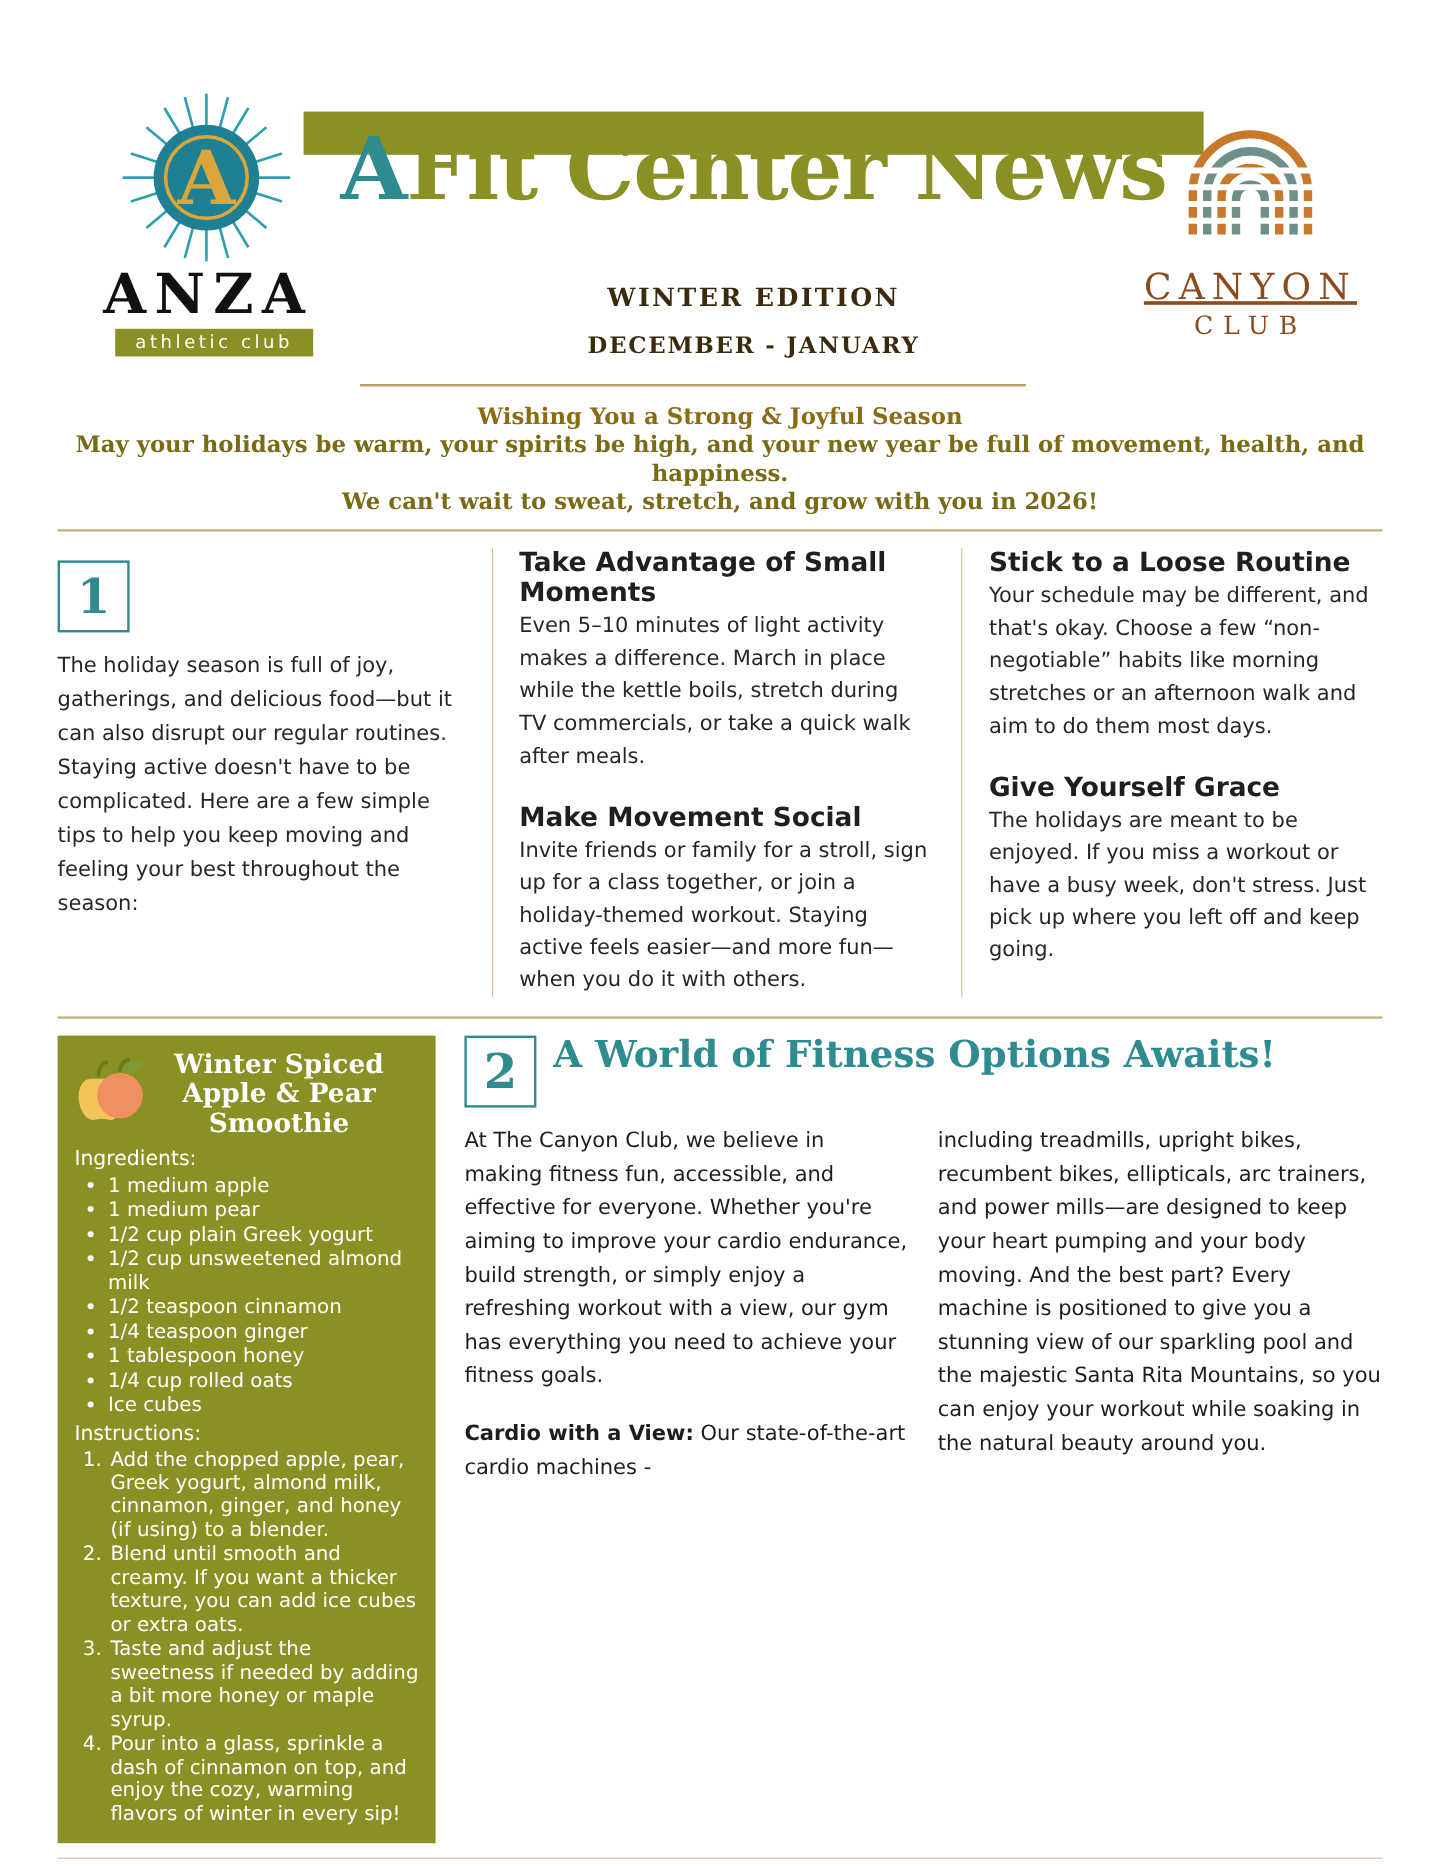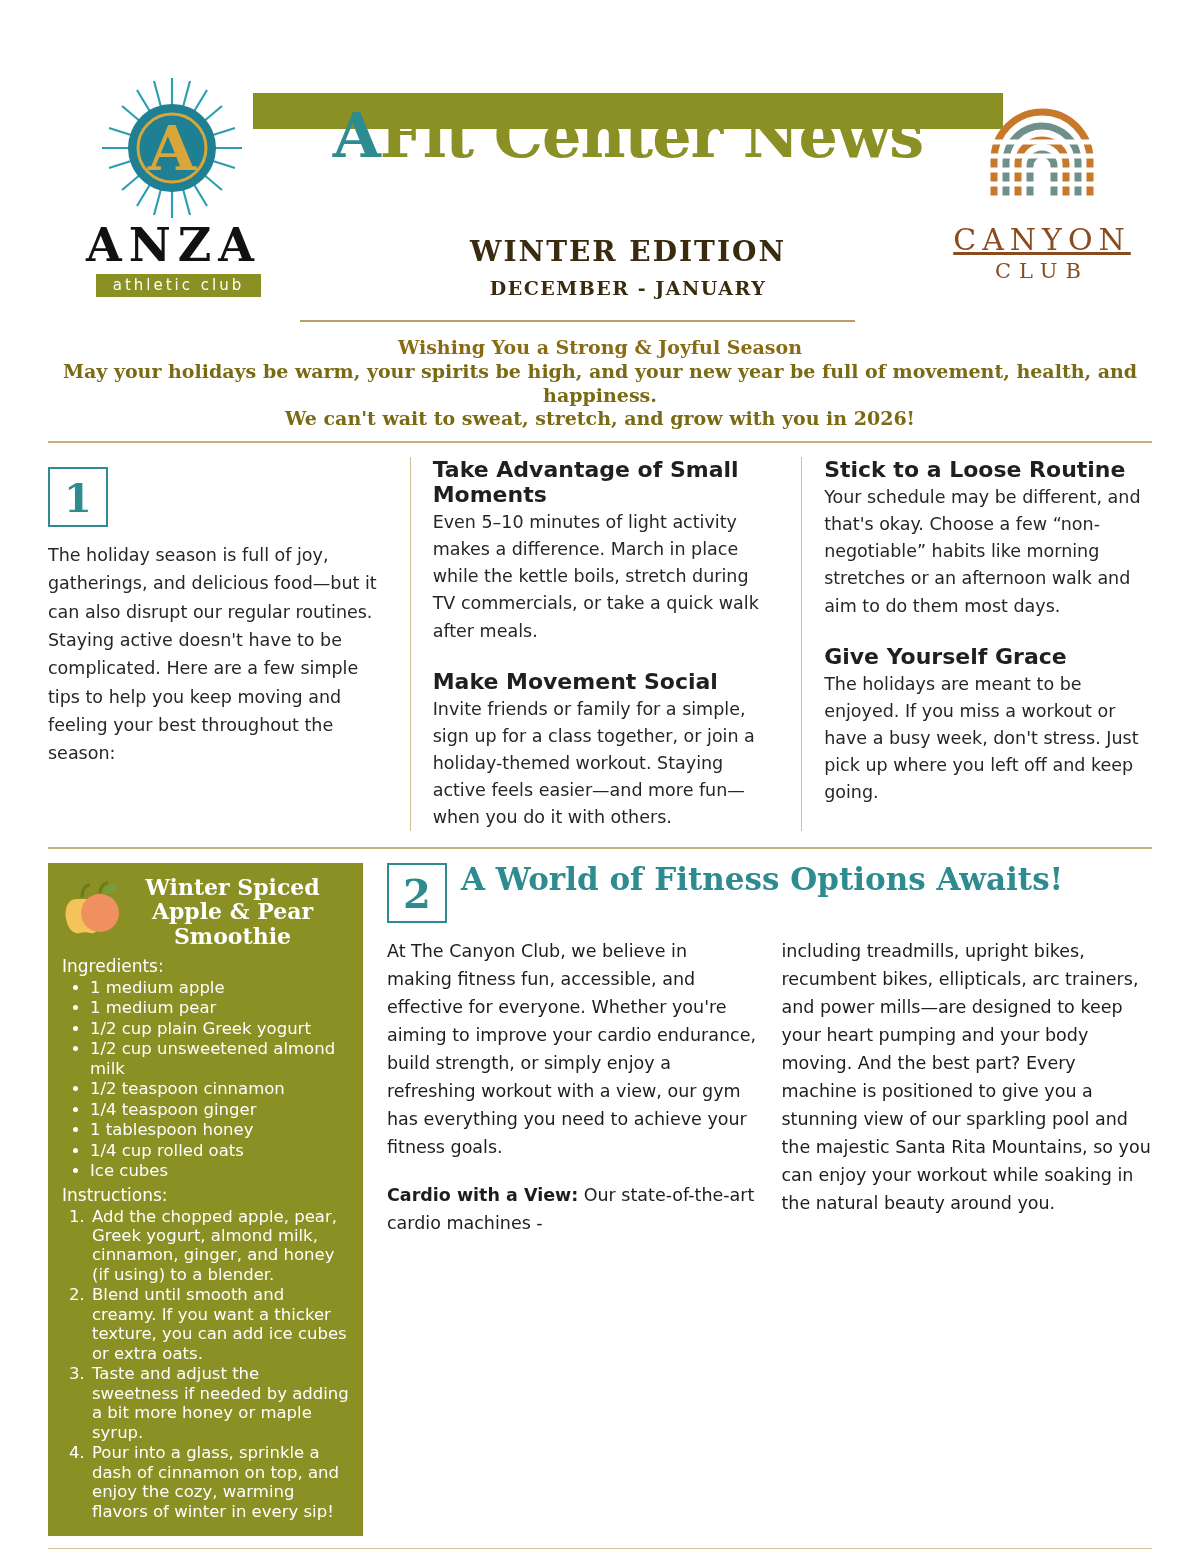--- a/index.html
+++ b/index.html
@@ -37,37 +37,37 @@
     background: #8a9024;
   }
   .main-title {
     position: absolute;
     left: 180px;
     top: 105px;
     width: 800px;
     text-align: center;
     font-family: "DejaVu Serif", serif;
     font-weight: bold;
-    font-size: 62px;
+    font-size: 72px;
     line-height: 1;
     color: #8a9024;
     letter-spacing: -1px;
   }
   .main-title .accent {
     color: #2e8b8f;
   }
   .edition {
     position: absolute;
     left: 260px;
     top: 235px;
     width: 640px;
     text-align: center;
     font-family: "DejaVu Serif", serif;
     font-weight: bold;
-    font-size: 28px;
+    font-size: 21px;
     letter-spacing: 2px;
     color: #3a2b0f;
   }
   .edition-sub {
     position: absolute;
     left: 260px;
     top: 277px;
     width: 640px;
     text-align: center;
     font-family: "DejaVu Serif", serif;
@@ -372,21 +372,21 @@
       <div class="head-row">
         <div class="num-box">1</div>
       </div>
       <div class="body-text">The holiday season is full of joy, gatherings, and delicious food—but it can also disrupt our regular routines. Staying active doesn't have to be complicated. Here are a few simple tips to help you keep moving and feeling your best throughout the season:</div>
     </div>
 
     <div class="col col2">
       <div class="sub-head">Take Advantage of Small Moments</div>
       <div class="sub-body">Even 5–10 minutes of light activity makes a difference. March in place while the kettle boils, stretch during TV commercials, or take a quick walk after meals.</div>
       <div class="sub-head spaced">Make Movement Social</div>
-      <div class="sub-body">Invite friends or family for a simple, sign up for a class together, or join a holiday-themed workout. Staying active feels easier—and more fun—when you do it with others.</div>
+      <div class="sub-body">Invite friends or family for a stroll, sign up for a class together, or join a holiday-themed workout. Staying active feels easier—and more fun—when you do it with others.</div>
     </div>
 
     <div class="col col3">
       <div class="sub-head">Stick to a Loose Routine</div>
       <div class="sub-body"> Your schedule may be different, and that's okay. Choose a few “non-negotiable” habits like morning stretches or an afternoon walk and aim to do them most days.</div>
       <div class="sub-head spaced">Give Yourself Grace</div>
       <div class="sub-body">The holidays are meant to be enjoyed. If you miss a workout or have a busy week, don't stress. Just pick up where you left off and keep going.</div>
     </div>
   </div>
 

